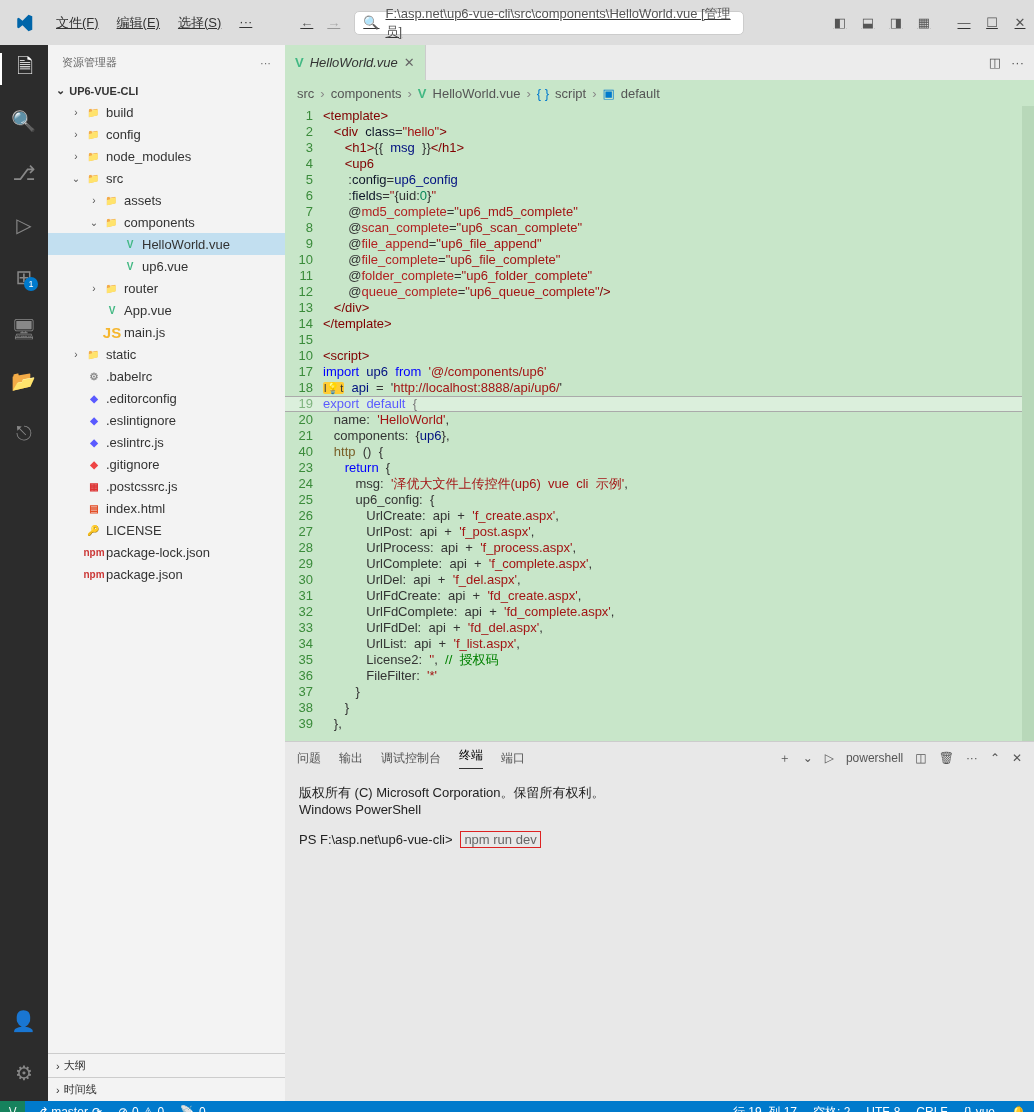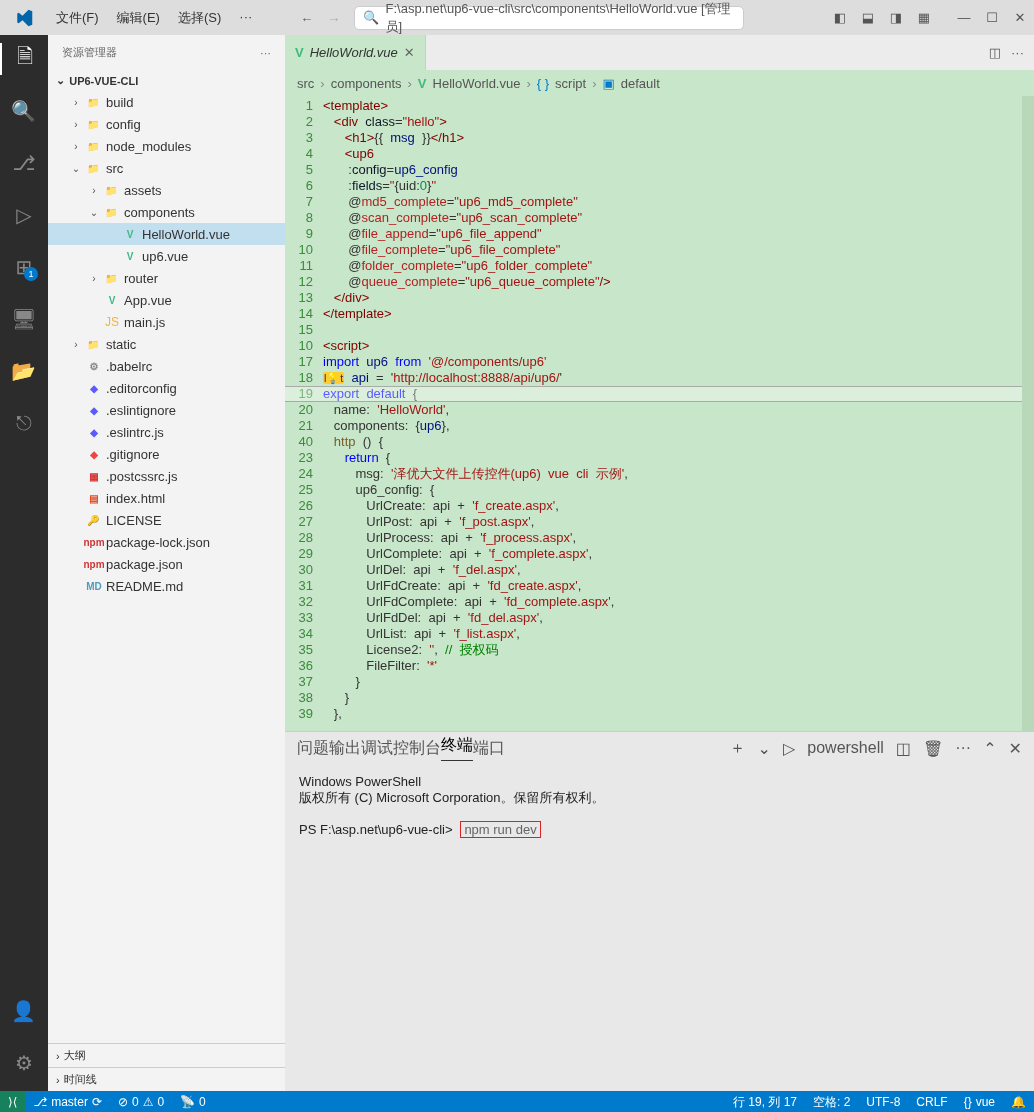--- a/index.html
+++ b/index.html
@@ -1,17 +1,17 @@
 <!DOCTYPE html>
 <html><head>
 <meta charset="utf-8">
 <style>
 * { margin:0; padding:0; box-sizing:border-box; font-family:"Segoe UI","Microsoft YaHei",sans-serif; }
 body { width:1034px; height:1112px; background:#dddddd; overflow:hidden; font-size:13px; color:#333; }
-.titlebar { height:35px; background:#dddddd; display:flex; align-items:center; }
+.titlebar { height:45px; background:#dddddd; display:flex; align-items:center;text-decoration:underline; }
 .titlebar .logo { width:48px; display:flex; justify-content:center; color:#0065a9; }
 .titlebar .menu { display:flex; gap:2px; }
 .titlebar .menu span { padding:4px 8px; cursor:default; }
 .titlebar .ellipsis { padding:4px 8px; }
 .titlebar .nav { margin-left:40px; display:flex; gap:14px; color:#555; }
 .titlebar .search { flex:0 0 390px; height:24px; margin-left:14px; background:#fff; border:1px solid #ccc; border-radius:5px; display:flex; align-items:center; padding:0 8px; gap:6px; color:#555; }
 .titlebar .spacer { flex:1; }
 .titlebar .winctrls { display:flex; }
 .titlebar .winctrls .ic { width:28px; text-align:center; color:#555; cursor:default; }
 .titlebar .winctrls .ic.sep { margin-right:12px; }
@@ -39,21 +39,21 @@
 .breadcrumb .sep { color:#888; }
 .code { flex:1; overflow:hidden; font-family:Consolas,"Courier New",monospace; font-size:13px; line-height:16px; display:flex; position:relative; }
 .gutter { width:38px; text-align:right; color:#3a8b3a; padding-right:10px; padding-top:2px; }
 .codebody { flex:1; white-space:pre; padding-top:2px; color:#333; }
 .hl-line { position:absolute; left:0; right:12px; height:16px; background:rgba(255,255,255,0.35); border-top:1px solid #aaa; border-bottom:1px solid #aaa; }
 .tok-tag{color:#800000}.tok-attr{color:#0f172a}.tok-str{color:#a31515}.tok-kw{color:#0000ff}.tok-num{color:#098658}.tok-cm{color:#008000}.tok-fn{color:#795e26}.tok-id{color:#001080}.tok-at{color:#b22222}
 .bulb{background:#fc3;border-radius:2px;padding:0 1px;font-size:11px}
 .link-u{color:#a31515}
 .minimap { width:12px; background:#b8d8b9; }
 .panel { height:360px; background:#e8e8e8; border-top:1px solid #ccc; display:flex; flex-direction:column; }
-.panel-tabs { height:32px; display:flex; align-items:center; padding:0 12px; font-size:16px; color:#555; }
+.panel-tabs { height:32px; display:flex; align-items:center; padding:0 12px; gap:18px; font-size:12px; color:#555; }
 .panel-tabs .t.active { color:#000; border-bottom:1px solid #333; padding-bottom:4px; }
 .panel-tabs .right { margin-left:auto; display:flex; align-items:center; gap:12px; }
 .panel-body { flex:1; padding:10px 14px; font-family:Consolas,monospace; font-size:13px; color:#222; background:#e8e8e8; }
 .cmd-box{border:1.5px solid #d22; padding:0 3px; color:#666;}
 .statusbar { height:22px; background:#007acc; color:#fff; display:flex; align-items:center; font-size:12px; }
 .statusbar .seg { padding:0 8px; display:flex; align-items:center; gap:4px; }
 .statusbar .remote { background:#16825d; height:22px; display:flex; align-items:center; padding:0 8px; }
 .statusbar .right { margin-left:auto; display:flex; }
 svg{display:block}
 </style>
@@ -164,21 +164,21 @@
           <span class="icon" style="color:#b88518;font-size:10px;font-weight:bold">📁</span>
           <span>router</span>
         </div>
         <div class="row" style="padding-left: 40px;">
           <span class="chev"></span>
           <span class="icon" style="color:#41b883;font-size:10px;font-weight:bold">V</span>
           <span>App.vue</span>
         </div>
         <div class="row" style="padding-left: 40px;">
           <span class="chev"></span>
-          <span class="icon" style="color:#f5b62e;font-size:12px;font-weight:normal">JS</span>
+          <span class="icon" style="color:#f5b62e;font-size:15px;font-weight:bold">JS</span>
           <span>main.js</span>
         </div>
         <div class="row" style="padding-left: 22px;">
           <span class="chev">›</span>
           <span class="icon" style="color:#b88518;font-size:10px;font-weight:bold">📁</span>
           <span>static</span>
         </div>
         <div class="row" style="padding-left: 22px;">
           <span class="chev"></span>
           <span class="icon" style="color:#888;font-size:10px;font-weight:bold">⚙</span>
@@ -221,25 +221,20 @@
         </div>
         <div class="row" style="padding-left: 22px;">
           <span class="chev"></span>
           <span class="icon" style="color:#cb3837;font-size:10px;font-weight:bold">npm</span>
           <span>package-lock.json</span>
         </div>
         <div class="row" style="padding-left: 22px;">
           <span class="chev"></span>
           <span class="icon" style="color:#cb3837;font-size:10px;font-weight:bold">npm</span>
           <span>package.json</span>
-        </div>
-        <div class="row" style="padding-left: 22px;">
-          <span class="chev"></span>
-          <span class="icon" style="color:#519aba;font-size:10px;font-weight:bold">MD</span>
-          <span>README.md</span>
         </div>
       </div>
     <div class="outline">
         <div class="hdr">
           <span class="chev">›</span>
           <span>大纲</span>
         </div>
       </div>
     <div class="outline">
         <div class="hdr">
@@ -374,22 +369,22 @@
           <span>▷</span>
           <span>powershell</span>
           <span>◫</span>
           <span>🗑</span>
           <span>···</span>
           <span>⌃</span>
           <span>✕</span>
         </div>
       </div>
       <div class="panel-body">
+<div>版权所有 (C) Microsoft Corporation。保留所有权利。</div>
 <div>Windows PowerShell</div>
-<div>版权所有 (C) Microsoft Corporation。保留所有权利。</div>
 <br>
 <span>PS F:\asp.net\up6-vue-cli&gt;</span> <span class="cmd-box">npm run dev</span>
       </div>
     </div>
   </div>
 </div>
 
 <div class="statusbar">
   <div class="remote">⟩⟨</div>
   <div class="seg">⎇ <span>master</span> ⟳</div>

